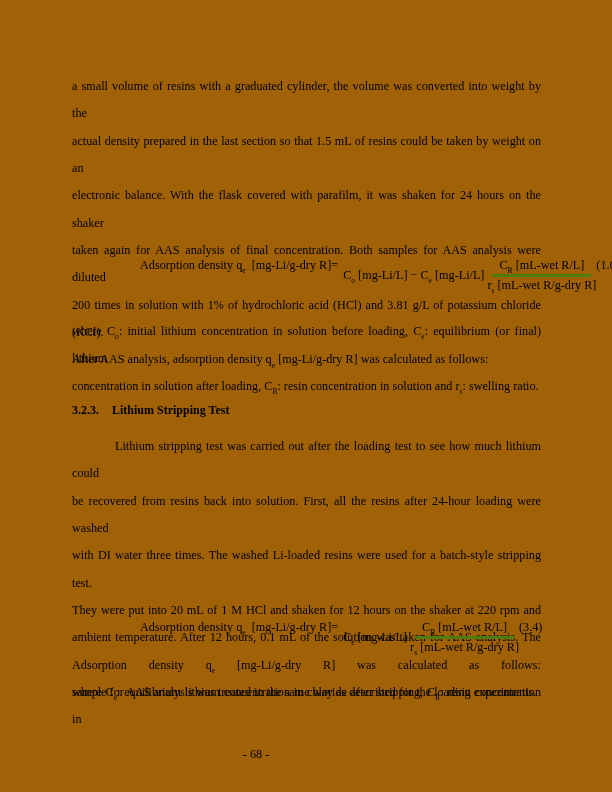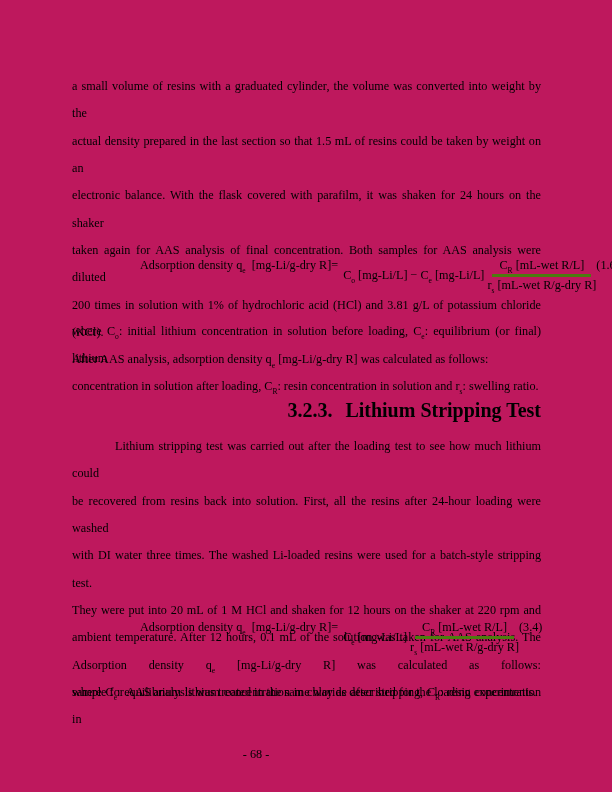--- a/index.html
+++ b/index.html
@@ -1,32 +1,32 @@
 <!DOCTYPE html>
 <html><head>
 <meta charset="utf-8">
 <style>
   html,body{margin:0;padding:0;}
   body{
     width:612px;height:792px;background:#ffffff;color:#000000;
     font-family:"Liberation Serif","DejaVu Serif",serif;
     position:relative;overflow:hidden;
   }
-  .page{position:absolute;inset:0;background:#be185d;}
+  .page{position:absolute;inset:0;background:#a16207;}
   .sec{position:absolute;left:72px;width:469px;font-size:12.2px;}
   .tline{
     line-height:27.35px;
     text-align:justify;
     text-align-last:justify;
   }
   .para-last-left .tline:last-child{text-align-last:left;}
   .indent-first .tline:first-child{text-indent:43px;}
   sub{font-size:0.62em;line-height:1;position:relative;bottom:-1px;}
   
-  .heading{position:absolute;left:72px;width:469px;font-size:20px;font-weight:bold;line-height:26px;text-align:right;}
+  .heading{position:absolute;left:72px;width:469px;font-size:12px;font-weight:bold;line-height:26px;}
   .heading .hnum{margin-right:13px;}
   
   .eq{
     position:absolute;left:72px;width:469px;
     display:flex;align-items:flex-start;font-size:12.2px;
   }
   .eq .eq-lhs{line-height:17px;padding-left:68px;white-space:pre;}
   .frac{display:flex;flex-direction:row;align-items:center;margin-left:2px;}
   .frac .num{line-height:17px;padding:0 3px;white-space:pre;}
   .frac .bar{align-self:stretch;height:0;border-top:1px solid #000;}

